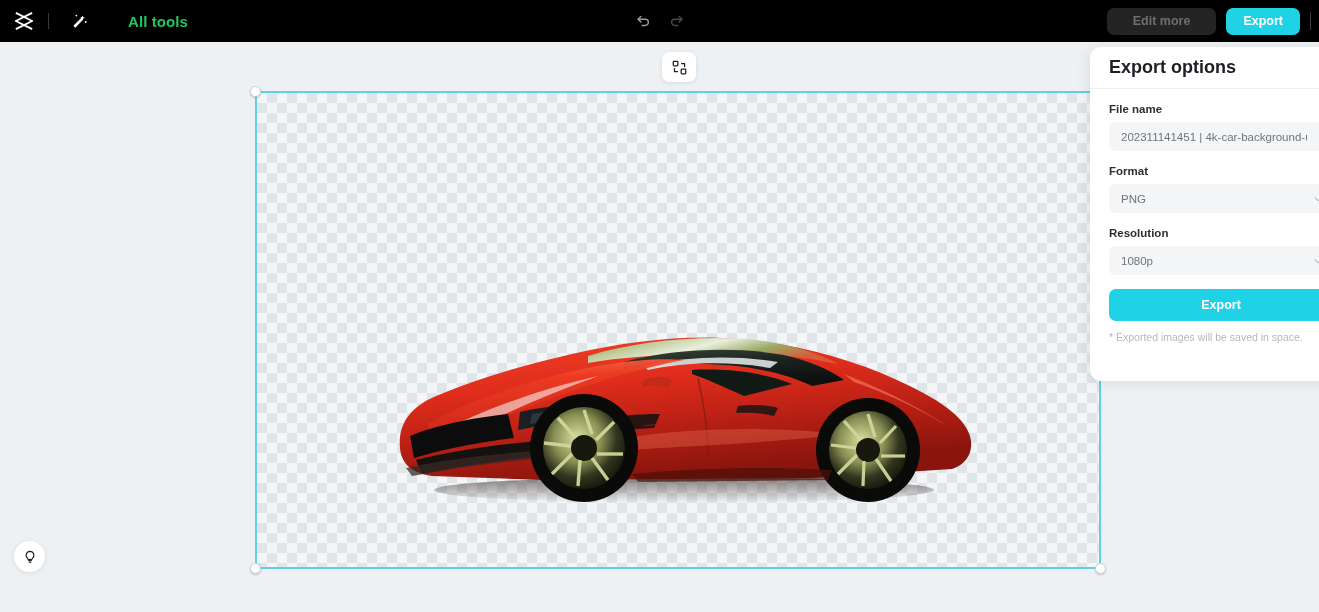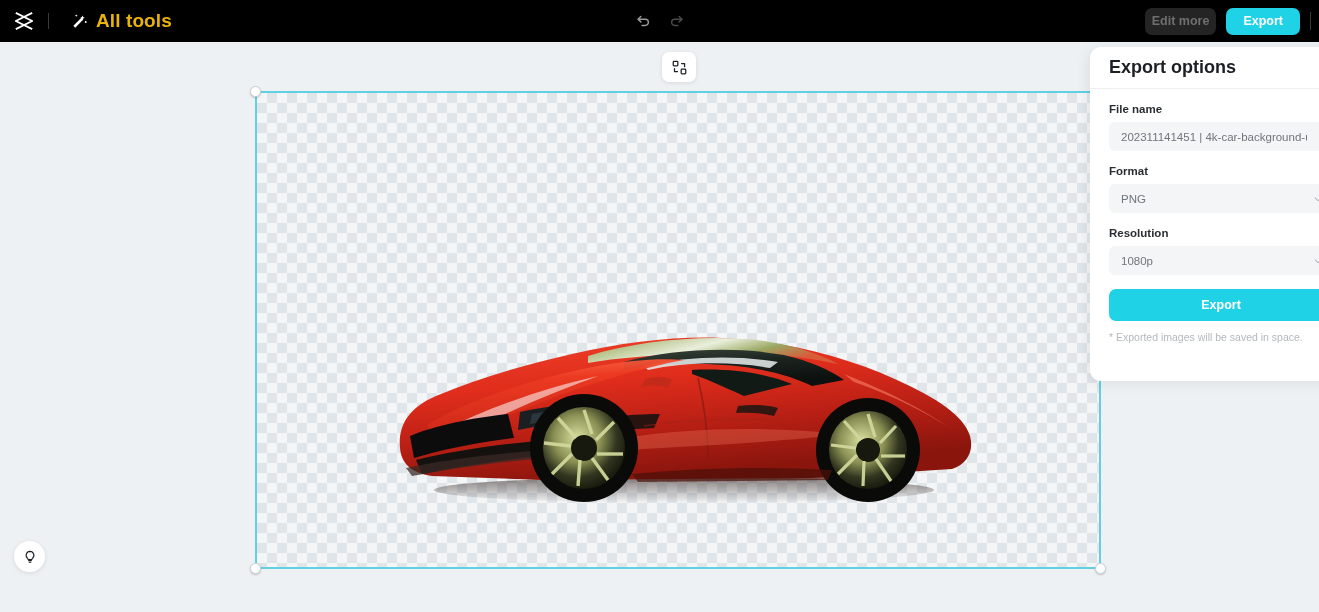--- a/index.html
+++ b/index.html
@@ -19,38 +19,38 @@
     display: flex; align-items: center;
   }
   .logo-wrap { width: 48px; display: flex; justify-content: center; align-items: center; }
   .logo-icon { width: 22px; height: 20px; }
   .topbar-divider { width: 1px; height: 16px; background: #3a3a3a; }
   .alltools {
     display: flex; align-items: center; gap: 8px;
     margin-left: 22px; cursor: pointer;
   }
   .wand-icon { width: 17px; height: 17px; display: block; }
-  .alltools-label { color: #eab308; font-size: 19px; font-weight: 700; letter-spacing: .1px; }
+  .alltools-label { color: #22c55e; font-size: 15px; font-weight: 700; letter-spacing: .1px; margin-left: 32px; }
 
   .history {
     position: absolute; left: 50%; top: 50%;
     transform: translate(-50%, -50%);
     display: flex; align-items: center; gap: 14px;
   }
   .hist-btn { width: 20px; height: 20px; display: flex; align-items: center; justify-content: center; cursor: pointer; }
 
   .topbar-right {
     position: absolute; right: 0; top: 0; height: 42px;
     display: flex; align-items: center; gap: 10px; padding-right: 8px;
   }
   .btn-editmore {
     background: #242424; color: #6f6f6f;
     font-size: 12.5px; font-weight: 700;
     border: none; border-radius: 7px;
-    height: 27px; padding: 0 7px; cursor: pointer;
+    height: 27px; padding: 0 26px; cursor: pointer;
   }
   .btn-export-top {
     background: #1fd2e5; color: #ffffff;
     font-size: 12.5px; font-weight: 700;
     border: none; border-radius: 7px;
     height: 27px; padding: 0 17px; cursor: pointer;
   }
   .topbar-right-divider { width: 1px; height: 18px; background: #3a3a3a; }
 
   

